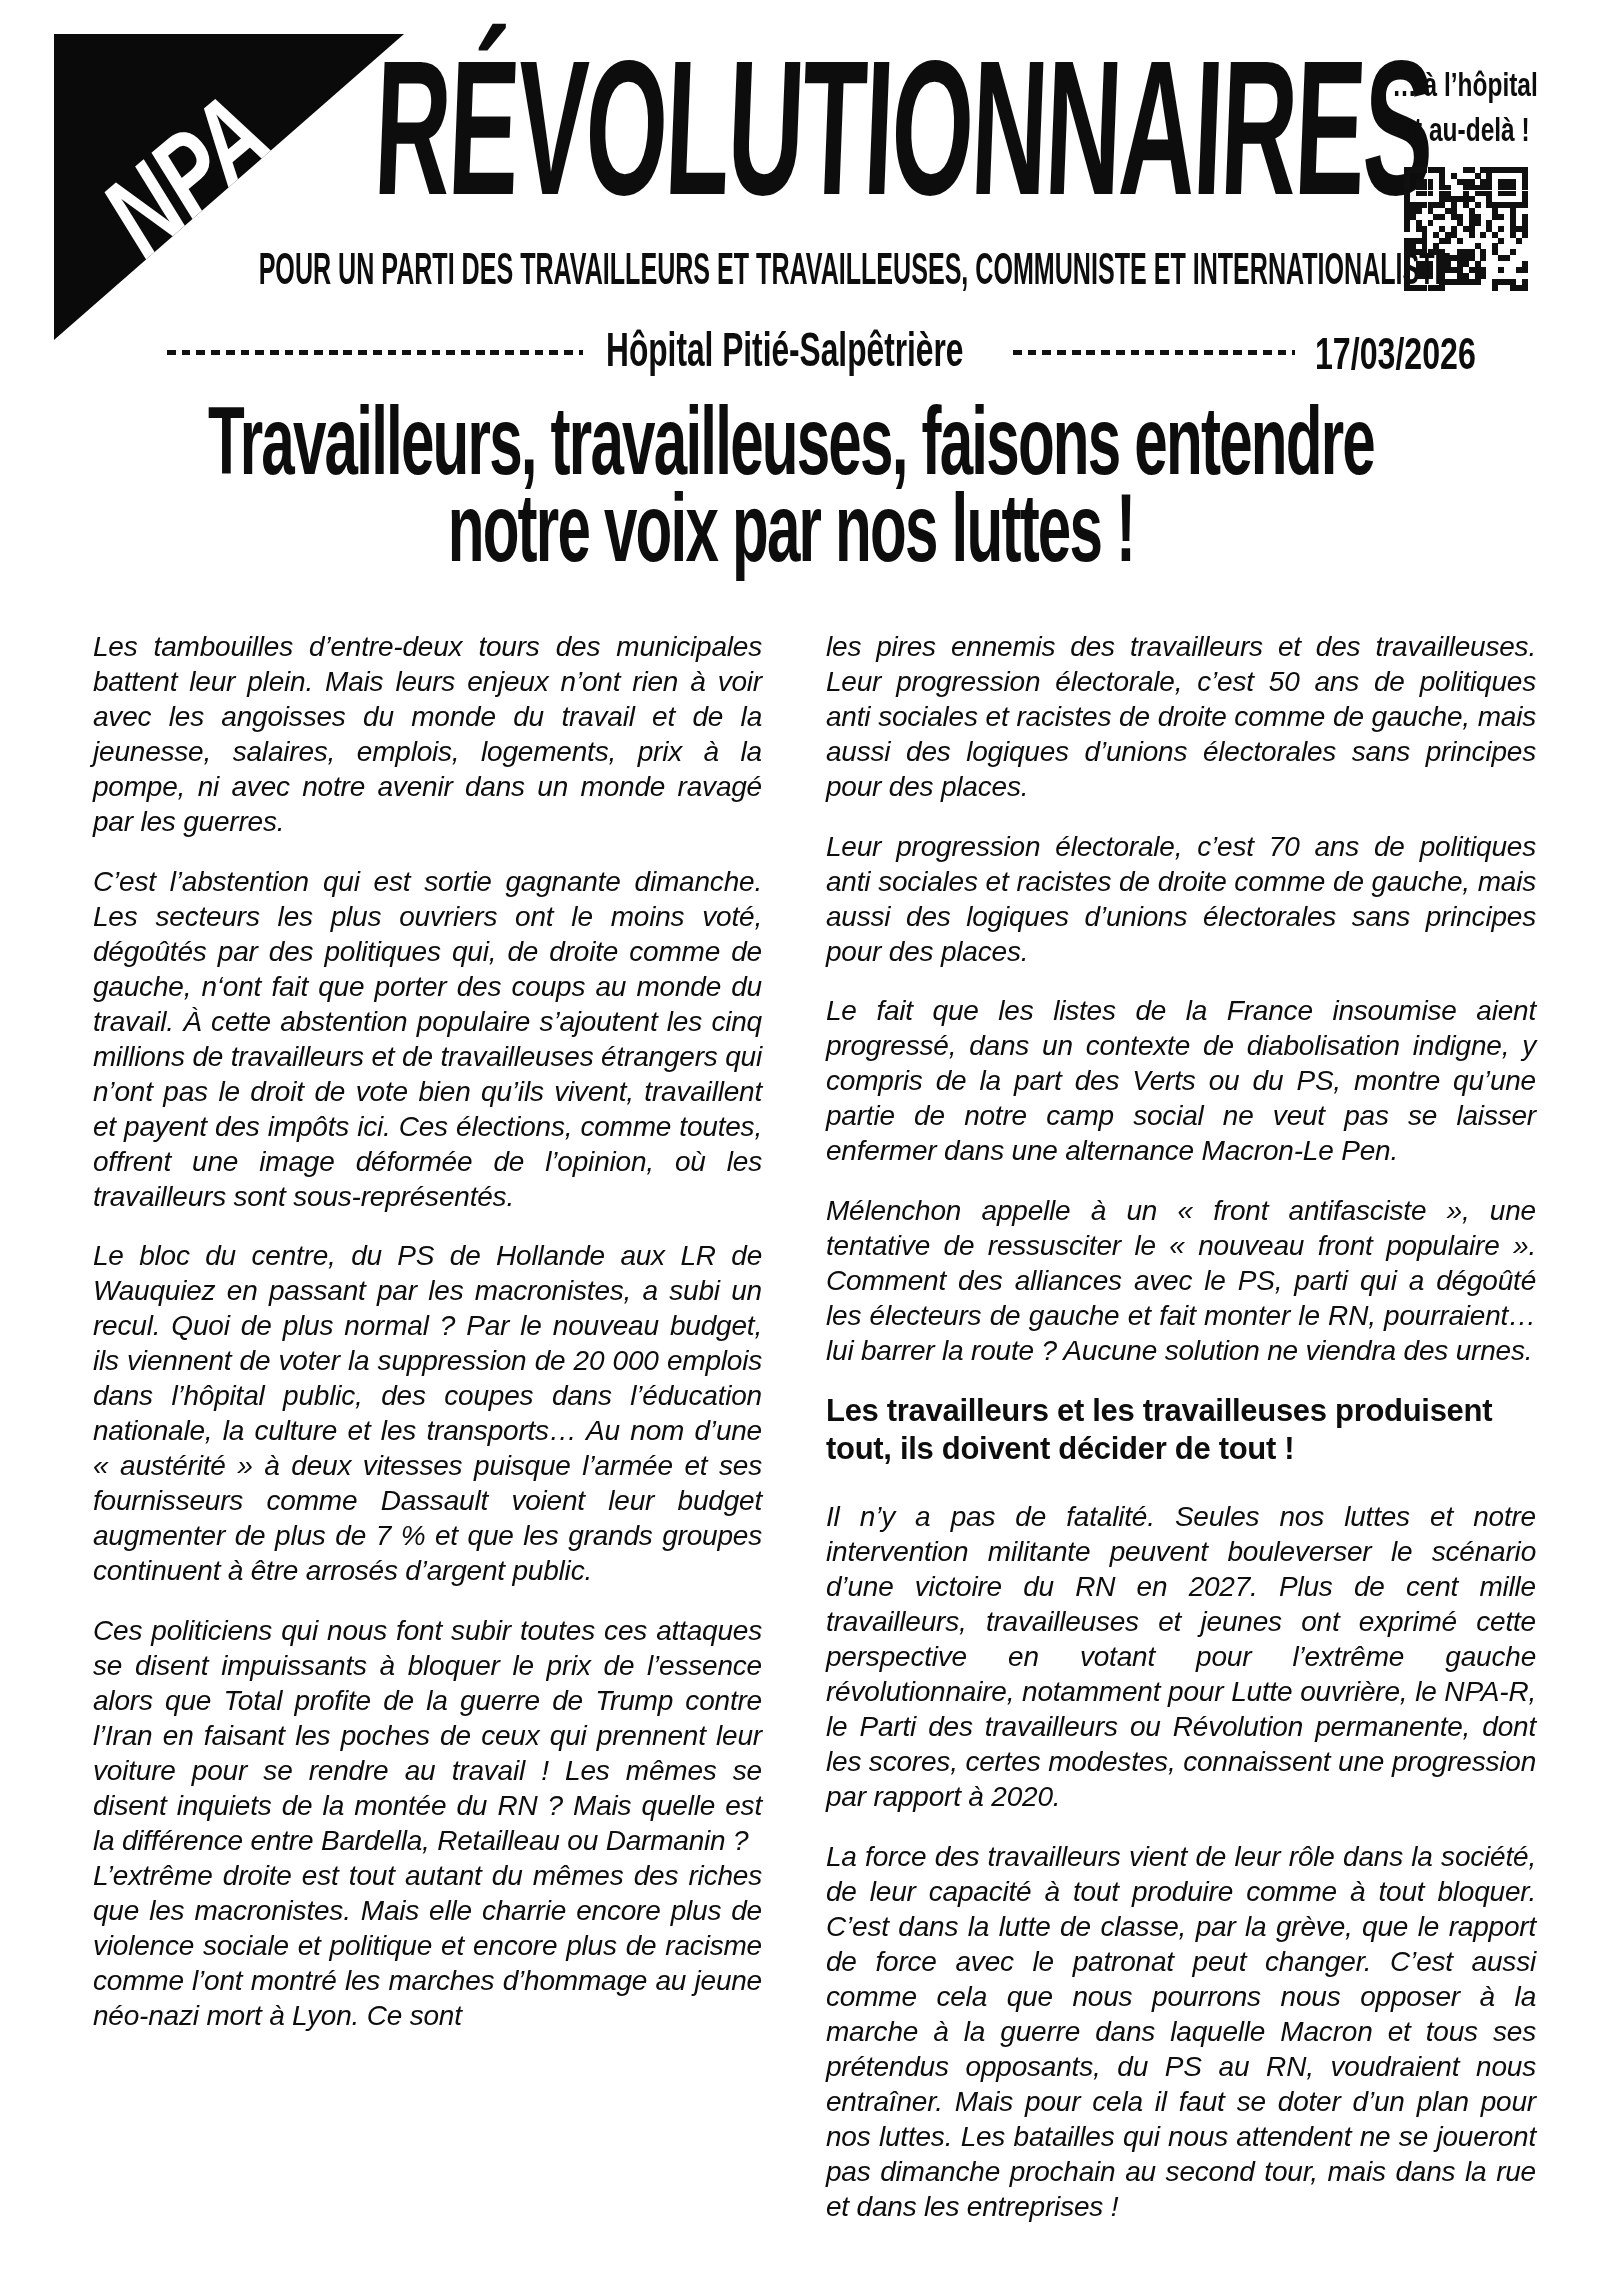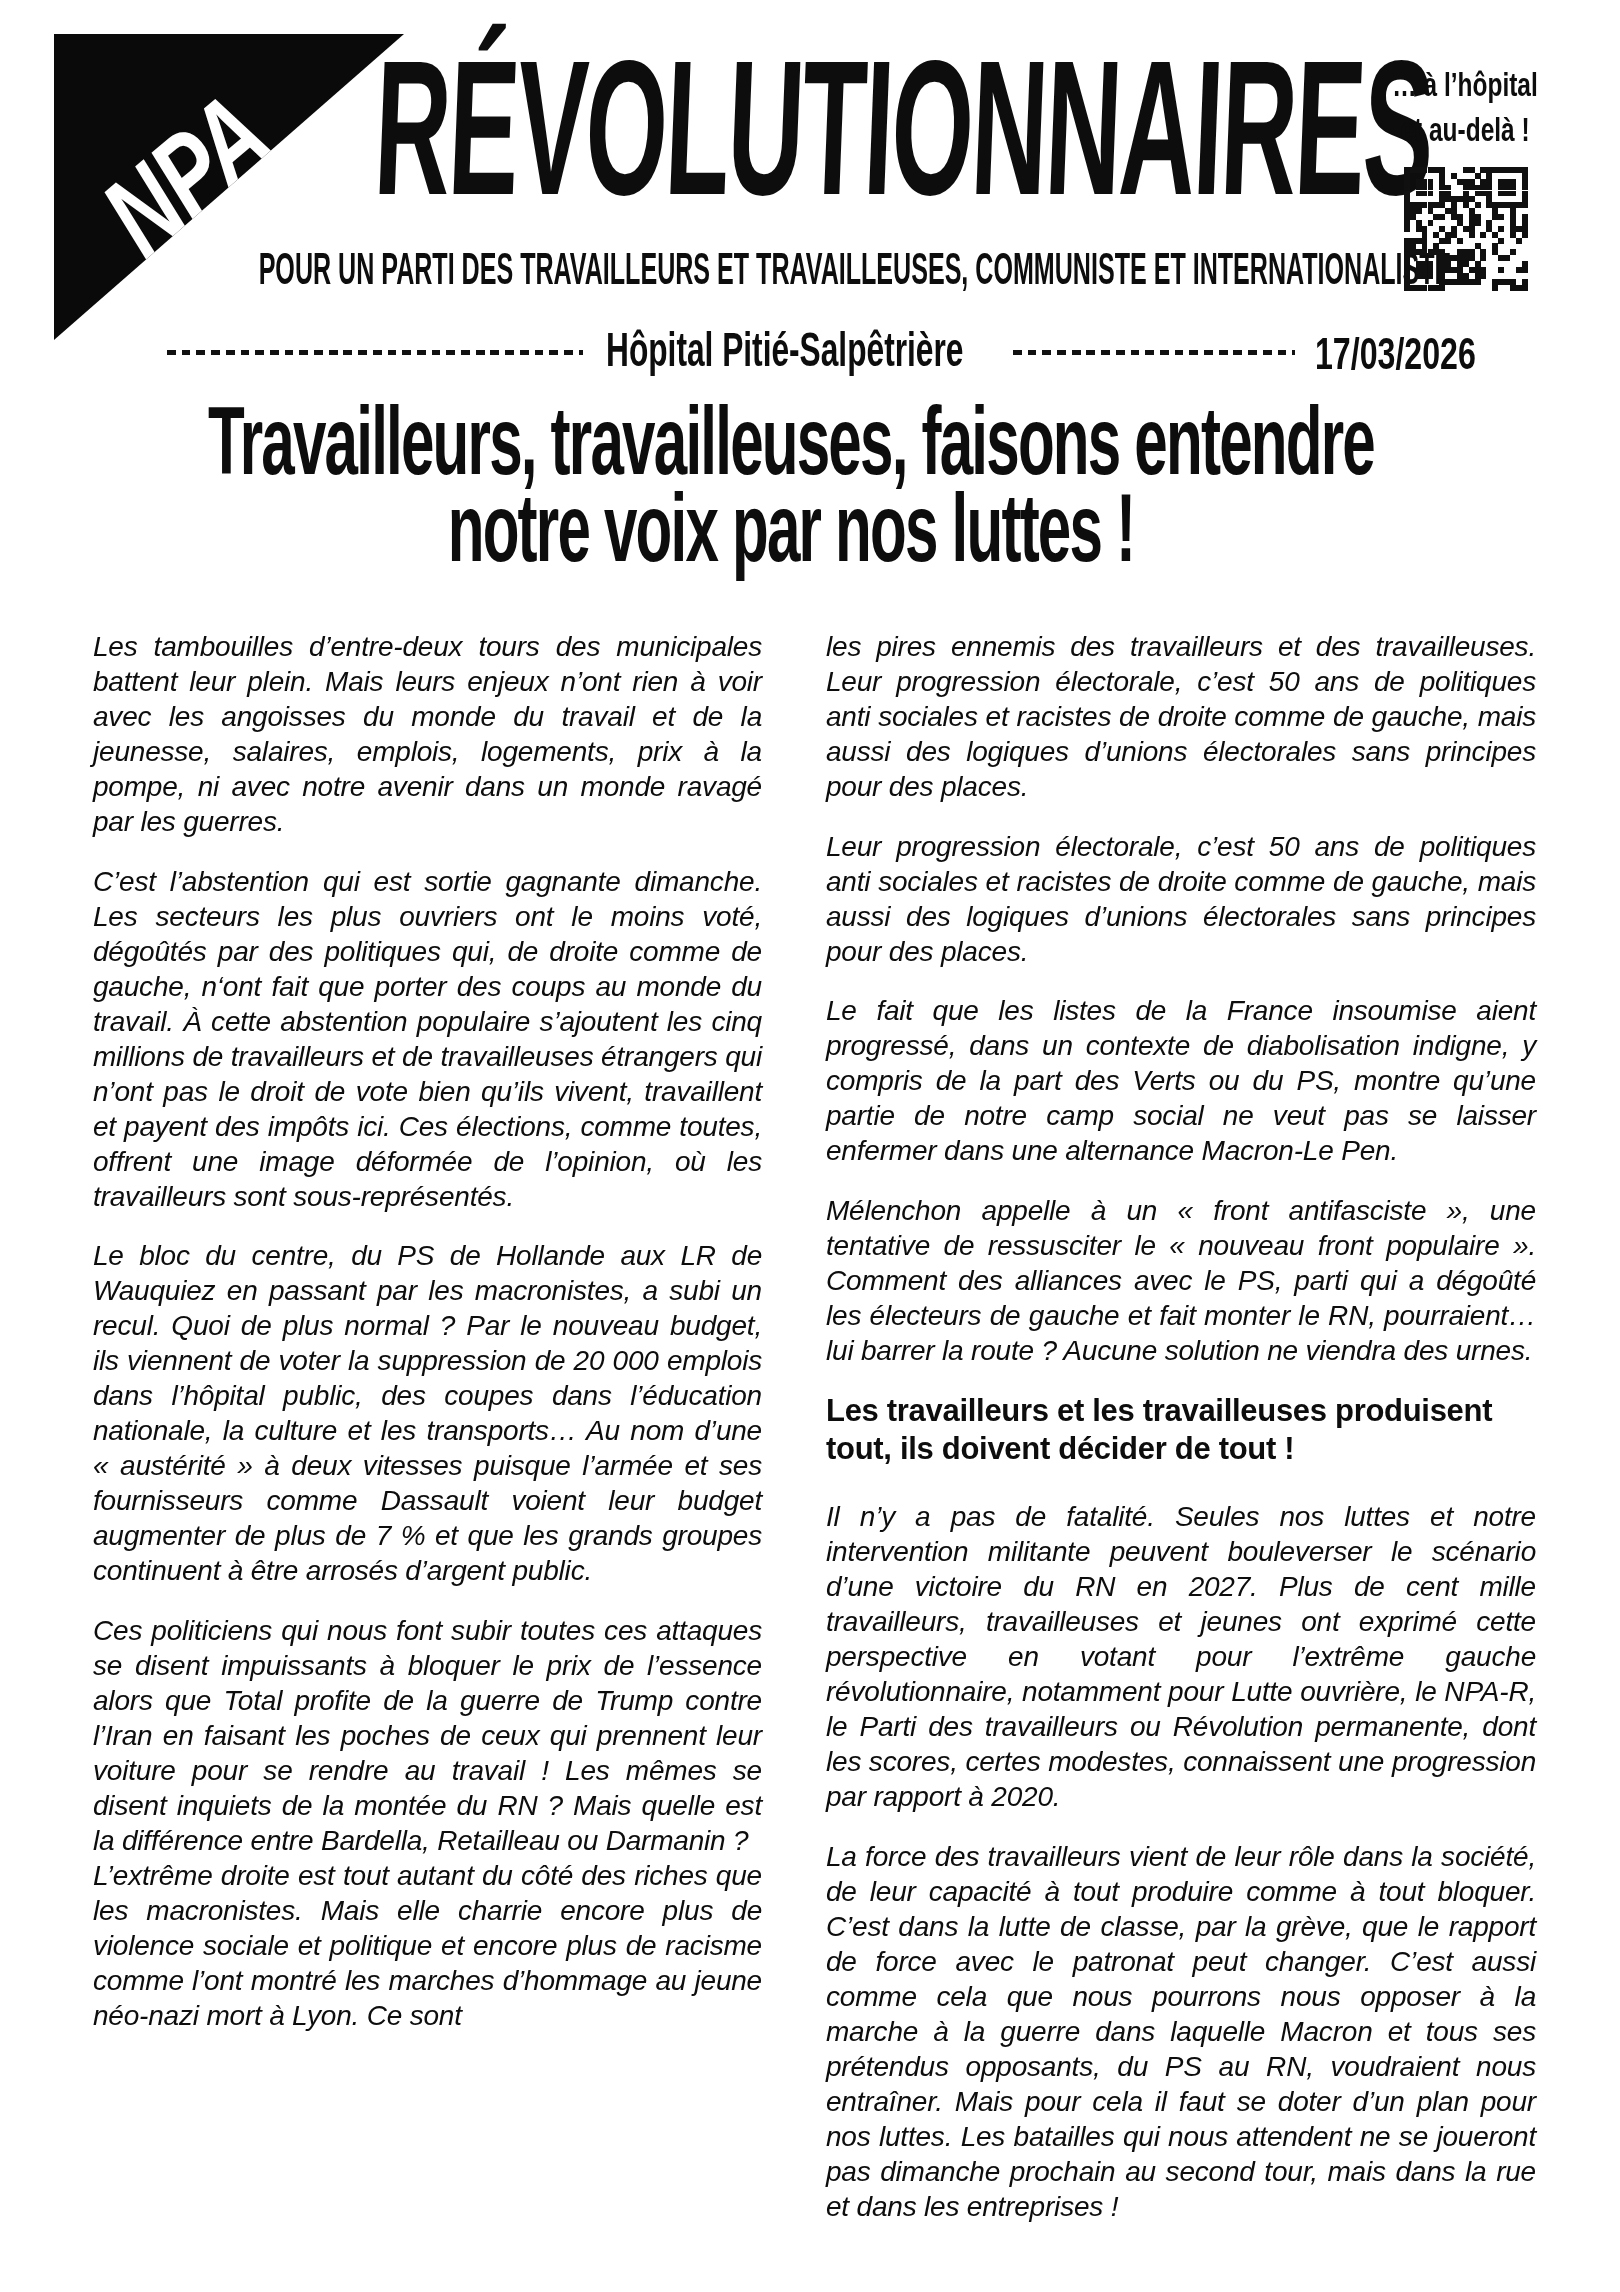--- a/index.html
+++ b/index.html
@@ -343,26 +343,26 @@
   <div class="dateline-date">17/03/2026</div>
 
   <div class="headline-line l1">Travailleurs, travailleuses, faisons entendre</div>
   <div class="headline-line l2">notre voix par nos luttes !</div>
 
   <div class="col col-left">
     <p>Les tambouilles d’entre-deux tours des municipales battent leur plein. Mais leurs enjeux n’ont rien à voir avec les angoisses du monde du travail et de la jeunesse, salaires, emplois, logements, prix à la pompe, ni avec notre avenir dans un monde ravagé par les guerres.</p>
     <p>C’est l’abstention qui est sortie gagnante dimanche. Les secteurs les plus ouvriers ont le moins voté, dégoûtés par des politiques qui, de droite comme de gauche, n‘ont fait que porter des coups au monde du travail. À cette abstention populaire s’ajoutent les cinq millions de travailleurs et de travailleuses étrangers qui n’ont pas le droit de vote bien qu’ils vivent, travaillent et payent des impôts ici. Ces élections, comme toutes, offrent une image déformée de l’opinion, où les travailleurs sont sous-représentés.</p>
     <p>Le bloc du centre, du PS de Hollande aux LR de Wauquiez en passant par les macronistes, a subi un recul. Quoi de plus normal&nbsp;? Par le nouveau budget, ils viennent de voter la suppression de 20&nbsp;000 emplois dans l’hôpital public, des coupes dans l’éducation nationale, la culture et les transports… Au nom d’une «&nbsp;austérité&nbsp;» à deux vitesses puisque l’armée et ses fournisseurs comme Dassault voient leur budget augmenter de plus de 7&nbsp;% et que les grands groupes continuent à être arrosés d’argent public.</p>
     <p class="tight">Ces politiciens qui nous font subir toutes ces attaques se disent impuissants à bloquer le prix de l’essence alors que Total profite de la guerre de Trump contre l’Iran en faisant les poches de ceux qui prennent leur voiture pour se rendre au travail&nbsp;! Les mêmes se disent inquiets de la montée du RN&nbsp;? Mais quelle est la différence entre Bardella, Retailleau ou Darmanin&nbsp;?</p>
-    <p>L’extrême droite est tout autant du côté des riches que les macronistes. Mais elle charrie encore plus de violence sociale et politique et encore plus de racisme comme l’ont montré les marches d’hommage au jeune néo-nazi mort à Lyon. Ce sont</p>
+    <p>L’extrême droite est tout autant du mêmes des riches que les macronistes. Mais elle charrie encore plus de violence sociale et politique et encore plus de racisme comme l’ont montré les marches d’hommage au jeune néo-nazi mort à Lyon. Ce sont</p>
   </div>
 
   <div class="col col-right">
     <p>les pires ennemis des travailleurs et des travailleuses. Leur progression électorale, c’est 50 ans de politiques anti sociales et racistes de droite comme de gauche, mais aussi des logiques d’unions électorales sans principes pour des places.</p>
-    <p>Leur progression électorale, c’est 50 ans de politiques anti sociales et racistes de droite comme de gauche, mais aussi des logiques d’unions électorales sans principes pour des places.</p>
+    <p>Leur progression électorale, c’est 70 ans de politiques anti sociales et racistes de droite comme de gauche, mais aussi des logiques d’unions électorales sans principes pour des places.</p>
     <p>Le fait que les listes de la France insoumise aient progressé, dans un contexte de diabolisation indigne, y compris de la part des Verts ou du PS, montre qu’une partie de notre camp social ne veut pas se laisser enfermer dans une alternance Macron-Le Pen.</p>
     <p>Mélenchon appelle à un «&nbsp;front antifasciste&nbsp;», une tentative de ressusciter le «&nbsp;nouveau front populaire&nbsp;». Comment des alliances avec le PS, parti qui a dégoûté les électeurs de gauche et fait monter le RN, pourraient… lui barrer la route&nbsp;? Aucune solution ne viendra des urnes.</p>
     <div class="subhead">Les travailleurs et les travailleuses produisent tout, ils doivent décider de tout&nbsp;!</div>
     <p>Il n’y a pas de fatalité. Seules nos luttes et notre intervention militante peuvent bouleverser le scénario d’une victoire du RN en 2027. Plus de cent mille travailleurs, travailleuses et jeunes ont exprimé cette perspective en votant pour l’extrême gauche révolutionnaire, notamment pour Lutte ouvrière, le NPA-R, le Parti des travailleurs ou Révolution permanente, dont les scores, certes modestes, connaissent une progression par rapport à 2020.</p>
     <p>La force des travailleurs vient de leur rôle dans la société, de leur capacité à tout produire comme à tout bloquer. C’est dans la lutte de classe, par la grève, que le rapport de force avec le patronat peut changer. C’est aussi comme cela que nous pourrons nous opposer à la marche à la guerre dans laquelle Macron et tous ses prétendus opposants, du PS au RN, voudraient nous entraîner. Mais pour cela il faut se doter d’un plan pour nos luttes. Les batailles qui nous attendent ne se joueront pas dimanche prochain au second tour, mais dans la rue et dans les entreprises&nbsp;!</p>
   </div>
 
 </div>
 
 

